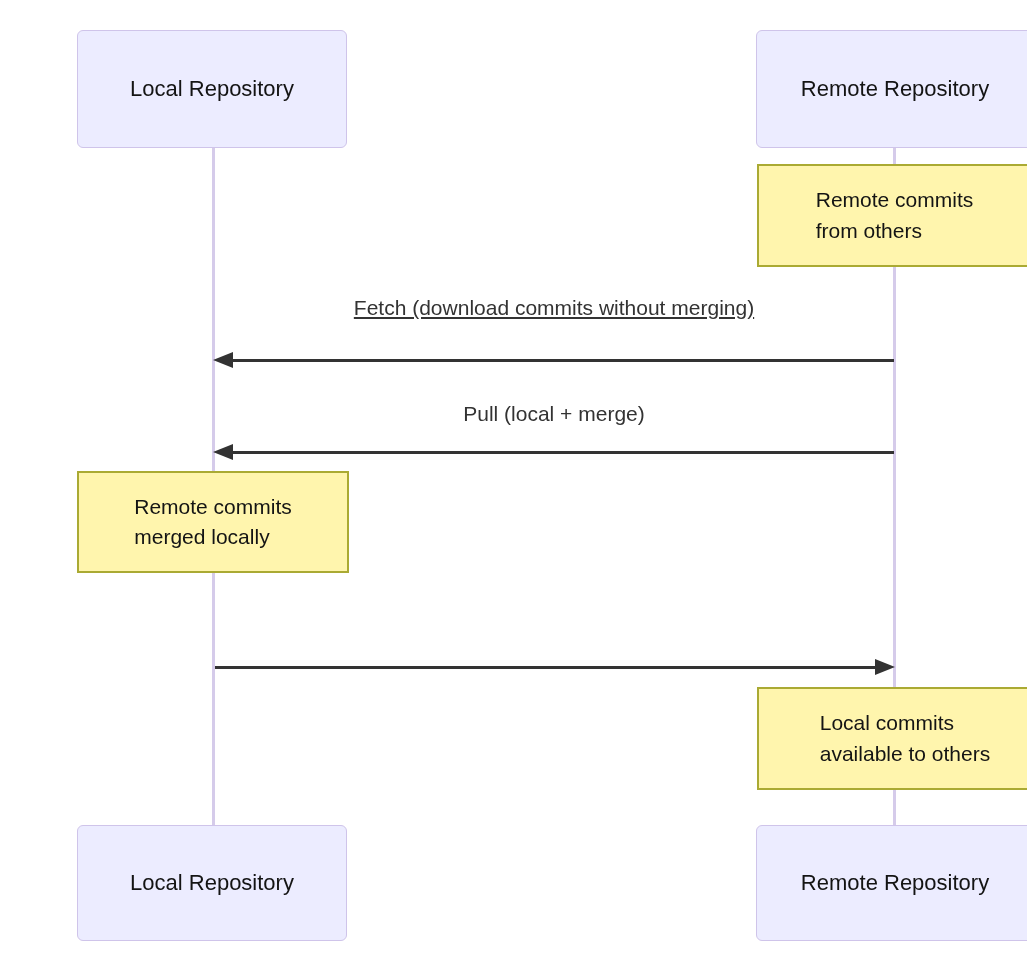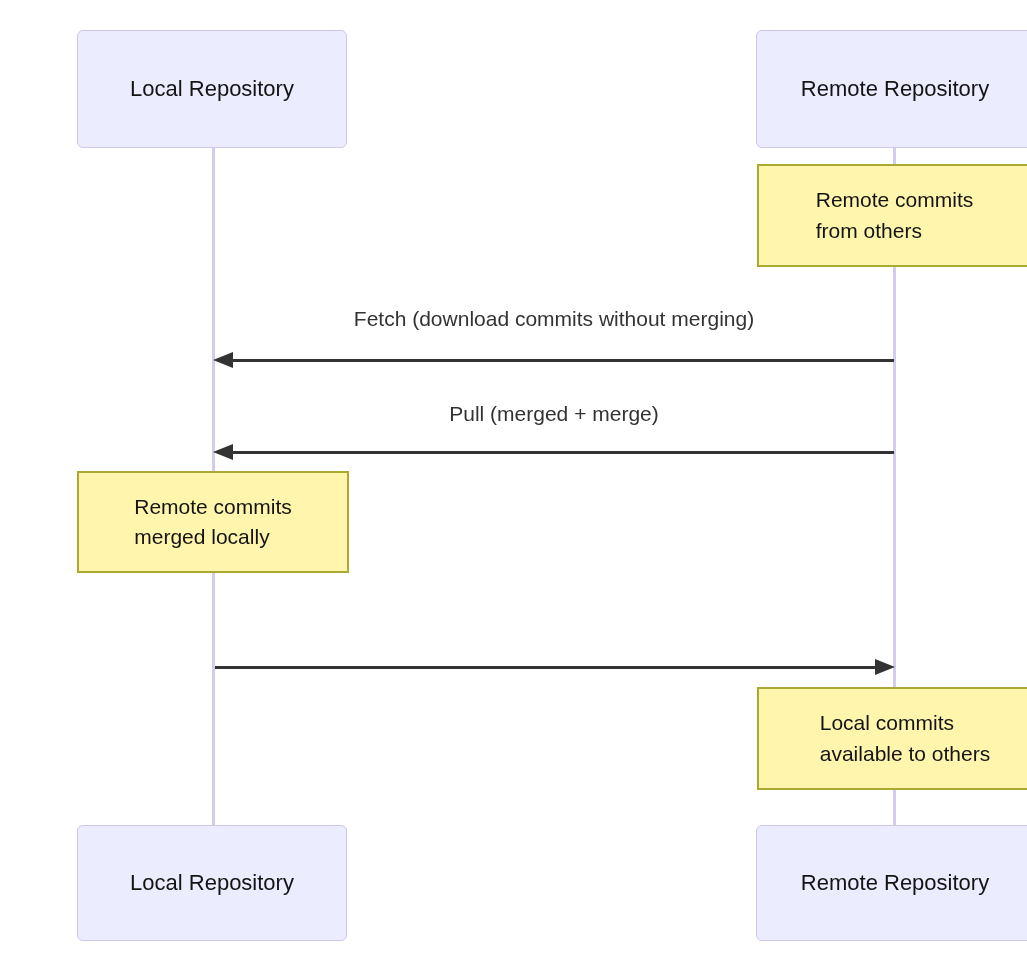--- a/index.html
+++ b/index.html
@@ -85,25 +85,25 @@
 
   <div class="lifeline" style="left:168px;top:148px;height:677px;"></div>
   <div class="lifeline" style="left:849px;top:148px;height:677px;"></div>
 
   <div class="actor" style="left:33px;top:30px;width:270px;height:118px;">Local Repository</div>
   <div class="actor" style="left:712px;top:30px;width:278px;height:118px;">Remote Repository</div>
 
   <div class="note" style="left:713px;top:164px;width:275px;height:103px;">Remote commits
 from others</div>
 
-  <div class="msg-label" style="top:303px;">Fetch (download commits without merging)</div>
+  <div class="msg-label" style="top:292px;text-decoration:underline;">Fetch (download commits without merging)</div>
   <div class="arrow-line" style="left:187px;top:359px;width:663px;"></div>
   <div class="arrow-head left" style="left:169px;top:352px;"></div>
 
-  <div class="msg-label" style="top:398px;">Pull (merged + merge)</div>
+  <div class="msg-label" style="top:398px;">Pull (local + merge)</div>
   <div class="arrow-line" style="left:187px;top:451px;width:663px;"></div>
   <div class="arrow-head left" style="left:169px;top:444px;"></div>
 
   <div class="note" style="left:33px;top:471px;width:272px;height:102px;">Remote commits
 merged locally</div>
 
   <div class="arrow-line" style="left:171px;top:666px;width:660px;"></div>
   <div class="arrow-head right" style="left:831px;top:659px;"></div>
 
   <div class="note" style="left:713px;top:687px;width:275px;height:103px;padding-left:21px;">Local commits

